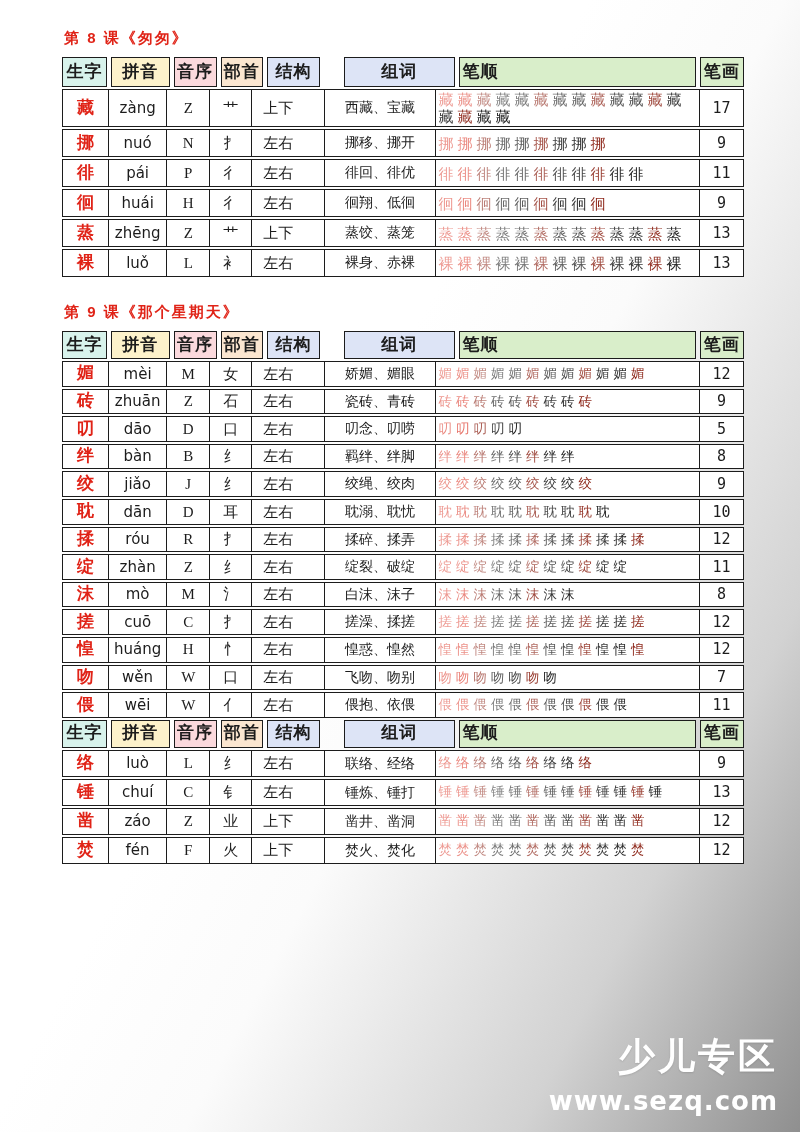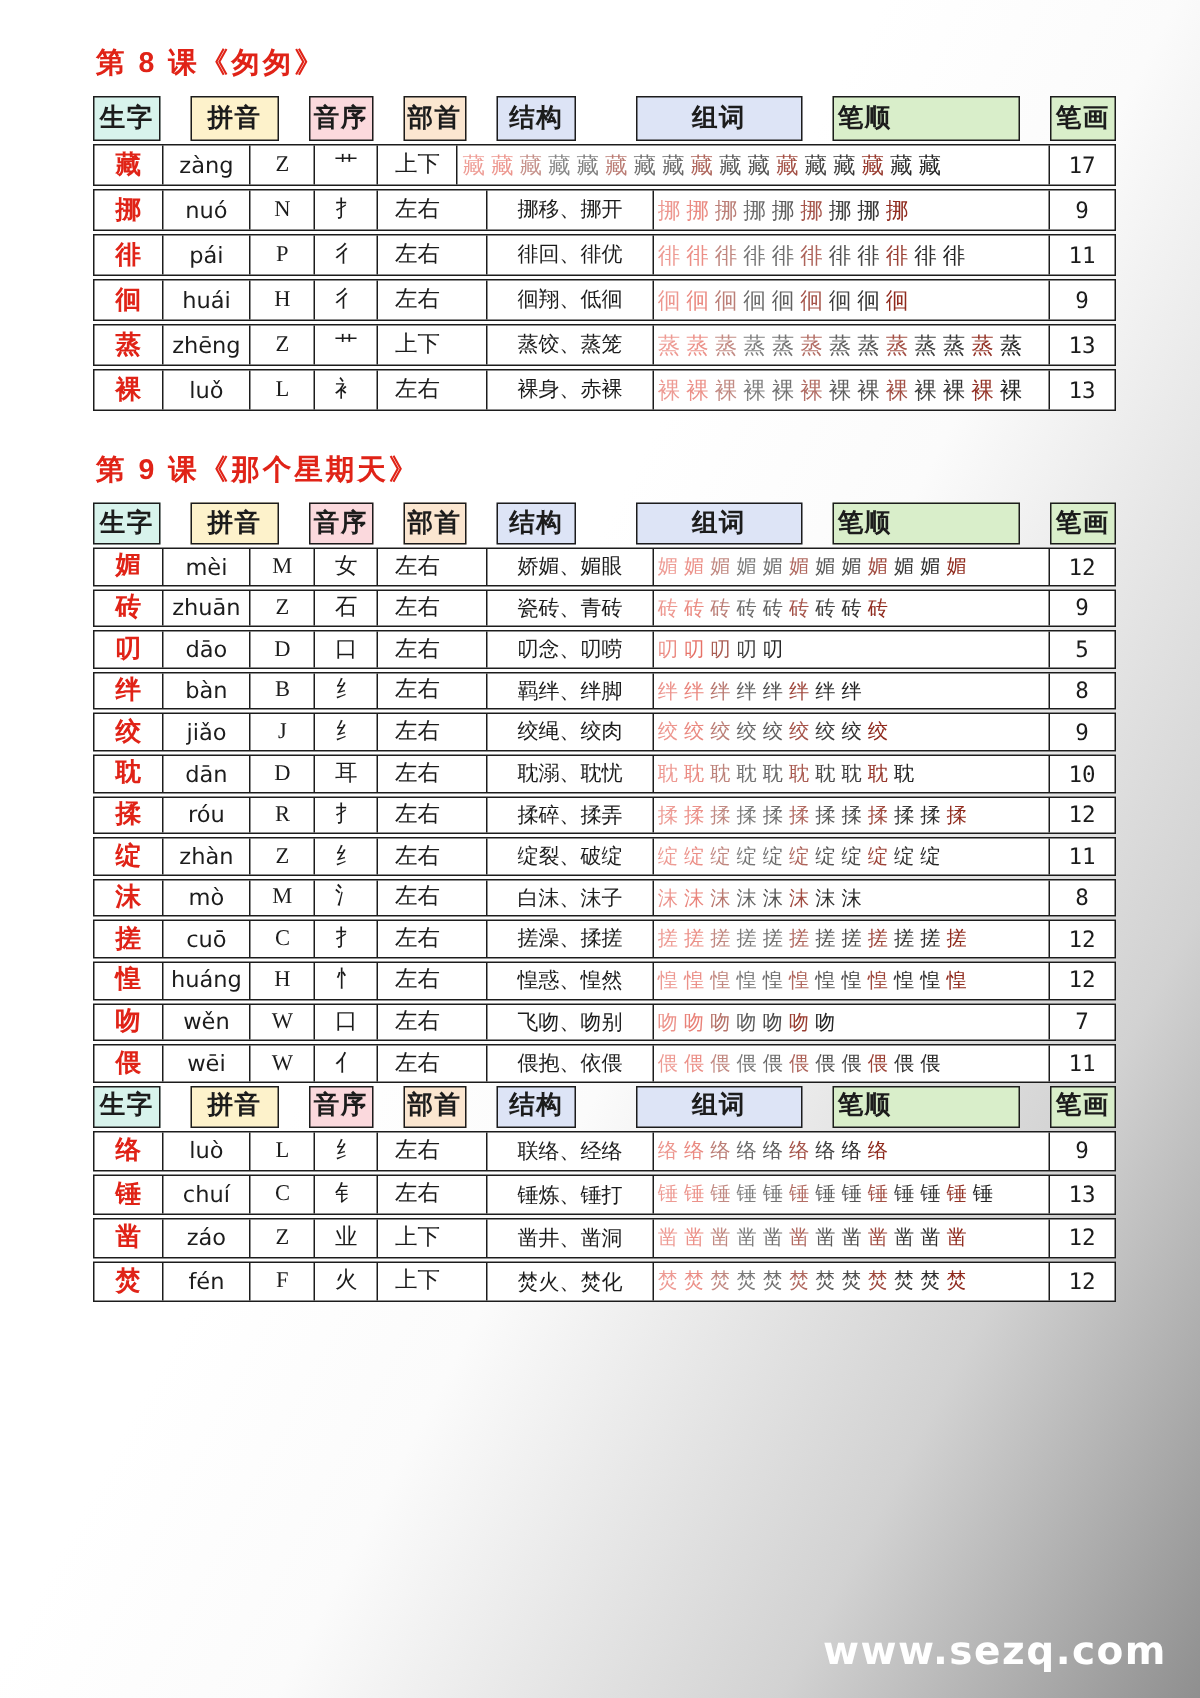--- a/index.html
+++ b/index.html
@@ -11,31 +11,31 @@
     -webkit-font-smoothing:antialiased;
   }
   .page{position:absolute;left:62px;top:0;width:682px;}
   .doc-title{
     margin-top:50px;text-align:center;
     font-family:"Liberation Serif",serif;font-weight:bold;
     font-size:31px;color:#111;letter-spacing:1px;white-space:nowrap;
   }
   .section{margin-top:0;}
   .sec-heading{
-    font-weight:bold;font-size:19px;color:#e02317;
+    font-weight:bold;font-size:15px;color:#e02317;
     margin:26px 0 9px 2px;letter-spacing:2px;
   }
   .sec-heading.first{margin-top:29px;}
   
   .gtable{width:682px;}
   .trow{
     display:flex;background:#fff;border:1.5px solid #1c1c1c;
     margin-bottom:2px;box-sizing:border-box;align-items:stretch;
   }
-  .trow.header{border:none;background:transparent;gap:20px;margin-bottom:2px;}
+  .trow.header{border:none;background:transparent;gap:4px;margin-bottom:2px;}
   .cell{
     box-sizing:border-box;display:flex;align-items:center;justify-content:center;
     border-left:1.5px solid #1c1c1c;overflow:hidden;
     font-size:15px;color:#1c1c1c;line-height:1.1;
   }
   .cell:first-child{border-left:none;}
   .trow.header .cell{
     border:1.5px solid #1c1c1c;font-weight:bold;font-size:17px;
     letter-spacing:1px;
   }
@@ -89,20 +89,21 @@
           <div class="cell c5" style="background: rgb(221, 228, 246);">组词</div>
           <div class="cell c6" style="background: rgb(217, 238, 202);">笔顺</div>
           <div class="cell c7" style="background: rgb(217, 238, 202);">笔画</div>
         </div>
         <div class="trow body">
           <div class="cell c0 cell-char">藏</div>
           <div class="cell c1 cell-pinyin">zàng</div>
           <div class="cell c2 cell-yinxu">Z</div>
           <div class="cell c3">艹</div>
           <div class="cell c4">上下</div>
+          <div class="cell c5 cell-zuci">西藏、宝藏</div>
           <div class="cell c6 stroke-cell">
             <div class="stroke-step s-red" style="opacity: 0.44;">藏</div>
             <div class="stroke-step s-red" style="opacity: 0.47;">藏</div>
             <div class="stroke-step s-mid" style="opacity: 0.51;">藏</div>
             <div class="stroke-step s-black" style="opacity: 0.54;">藏</div>
             <div class="stroke-step s-black" style="opacity: 0.58;">藏</div>
             <div class="stroke-step s-mid" style="opacity: 0.61;">藏</div>
             <div class="stroke-step s-black" style="opacity: 0.65;">藏</div>
             <div class="stroke-step s-black" style="opacity: 0.68;">藏</div>
             <div class="stroke-step s-mid" style="opacity: 0.72;">藏</div>
@@ -615,14 +616,15 @@
             <div class="stroke-step s-black" style="opacity: 0.95;">焚</div>
             <div class="stroke-step s-mid" style="opacity: 1;">焚</div>
           </div>
           <div class="cell c7 cell-bihua">12</div>
         </div>
       </div>
   </div>
 </div>
 
 <div class="watermark">
+  <div class="wm-brand">少儿专区</div>
   <div class="wm-url">www.sezq.com</div>
 </div>
 
 </body></html>

